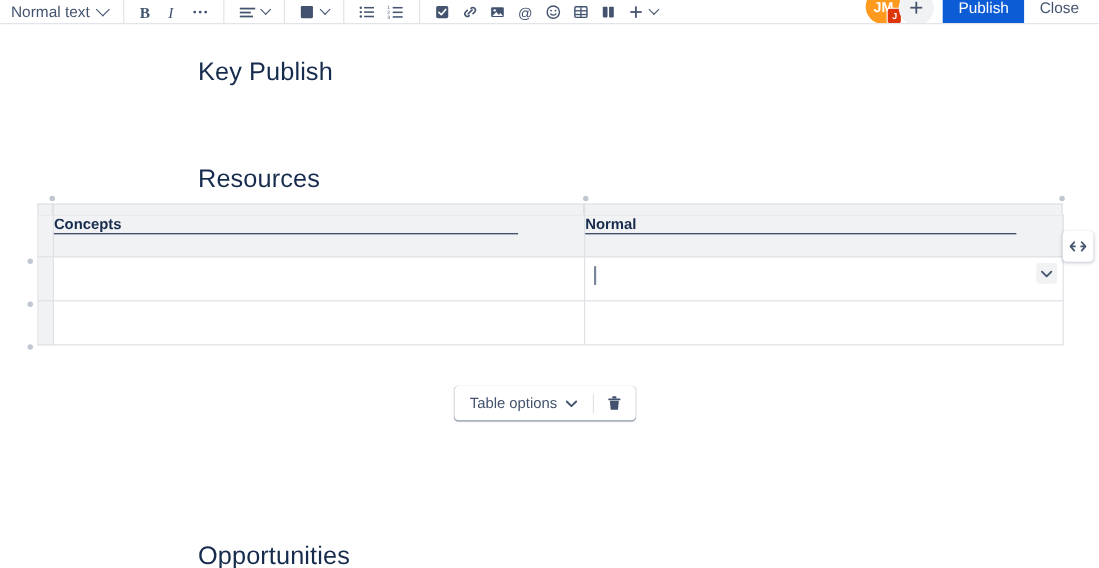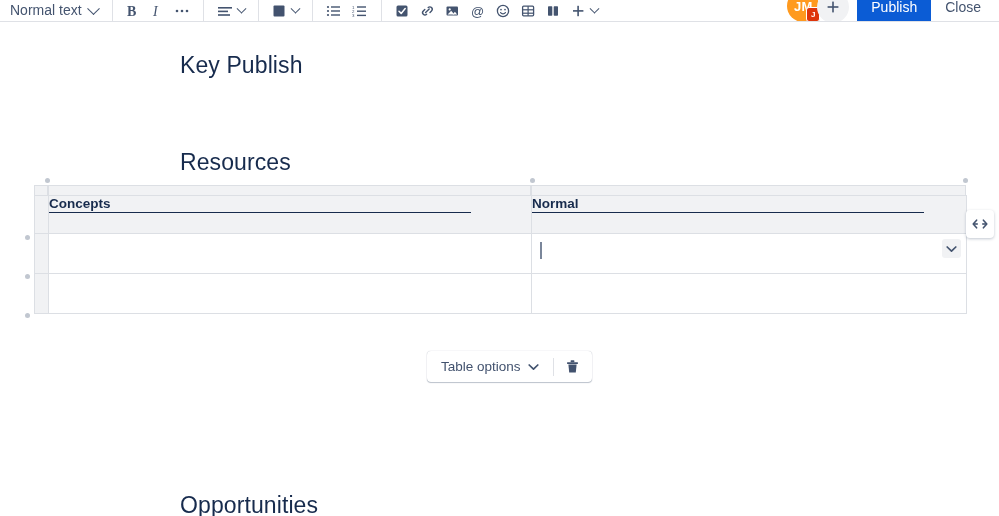--- a/index.html
+++ b/index.html
@@ -281,21 +281,21 @@
     display: flex;
     align-items: center;
     justify-content: center;
     color: #44546F;
     cursor: pointer;
   }
 
   
   .table-toolbar {
     position: absolute;
-    left: 427px;
+    left: 413px;
     top: 328px;
     height: 31px;
     background: #ffffff;
     border-radius: 4px;
     box-shadow: 0 1px 1px rgba(9,30,66,0.25), 0 0 1px rgba(9,30,66,0.31);
     display: flex;
     align-items: center;
     padding: 0 6px;
   }
   .tt-item {

